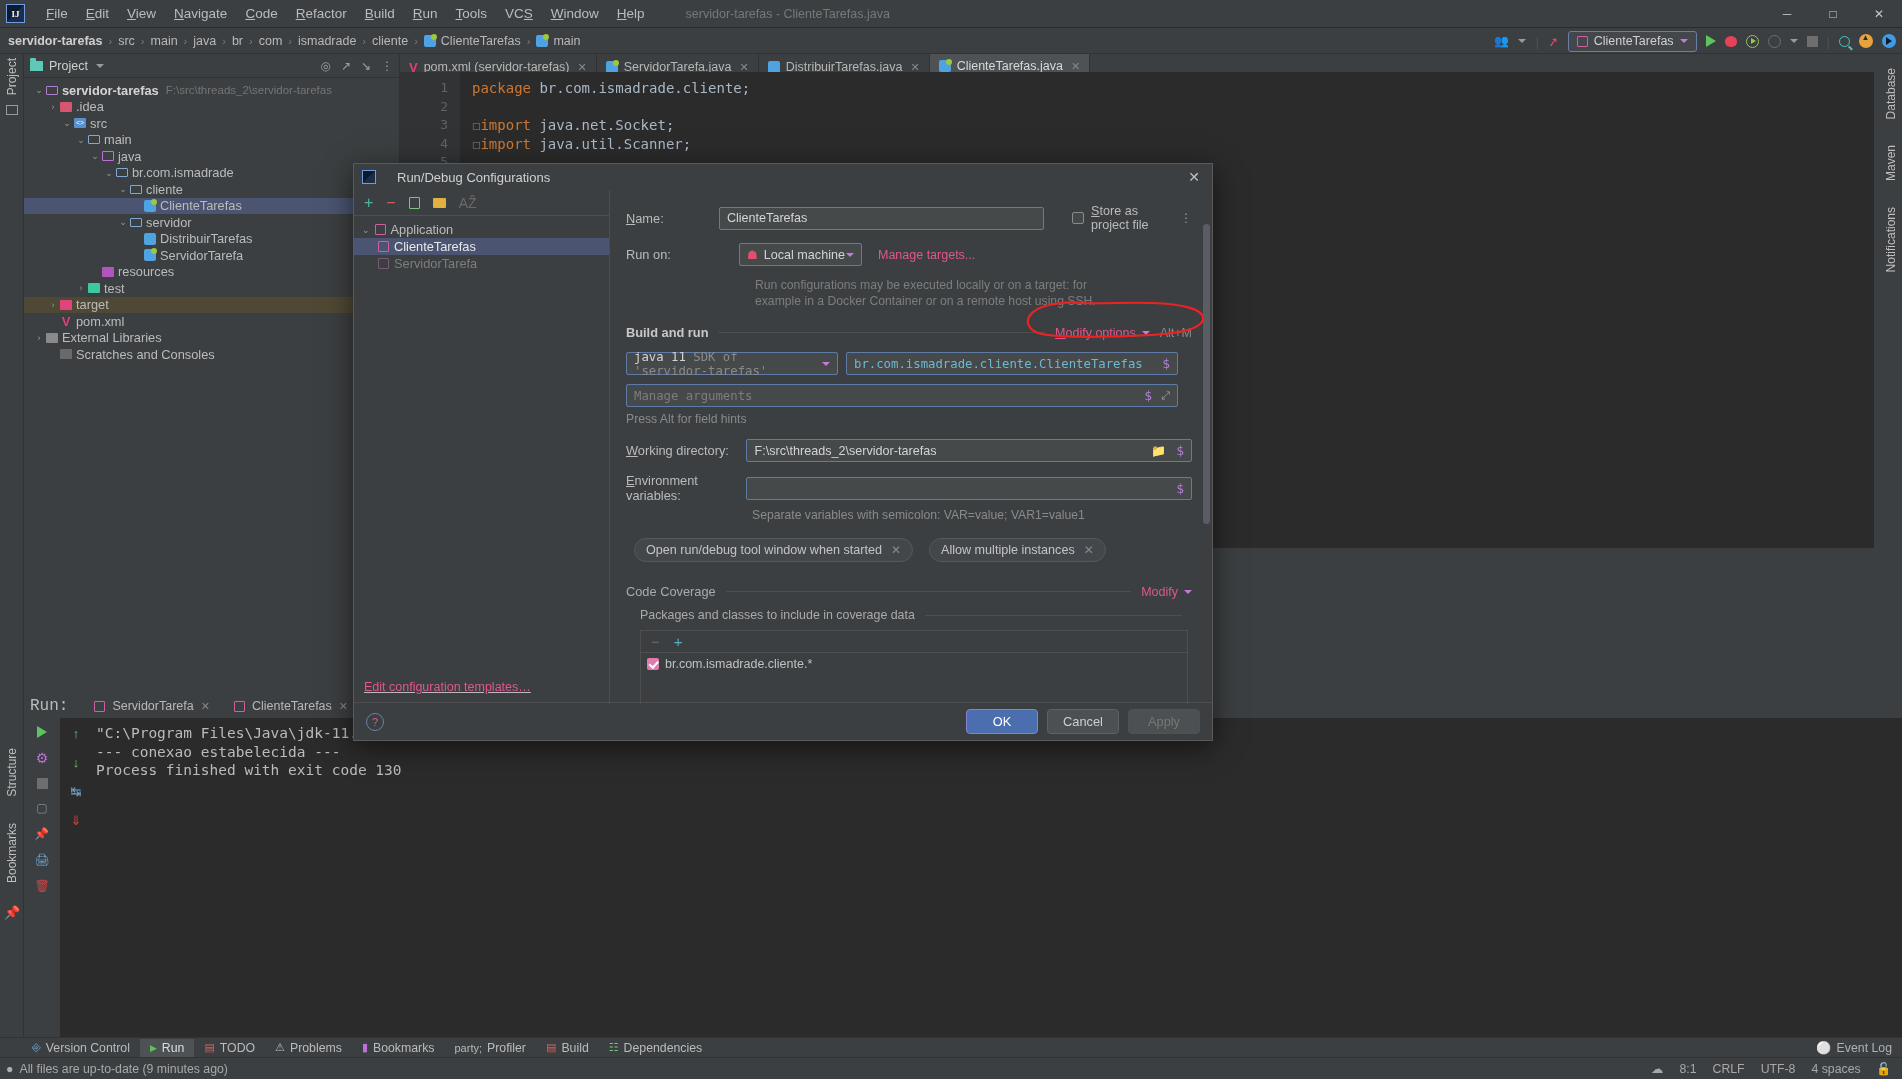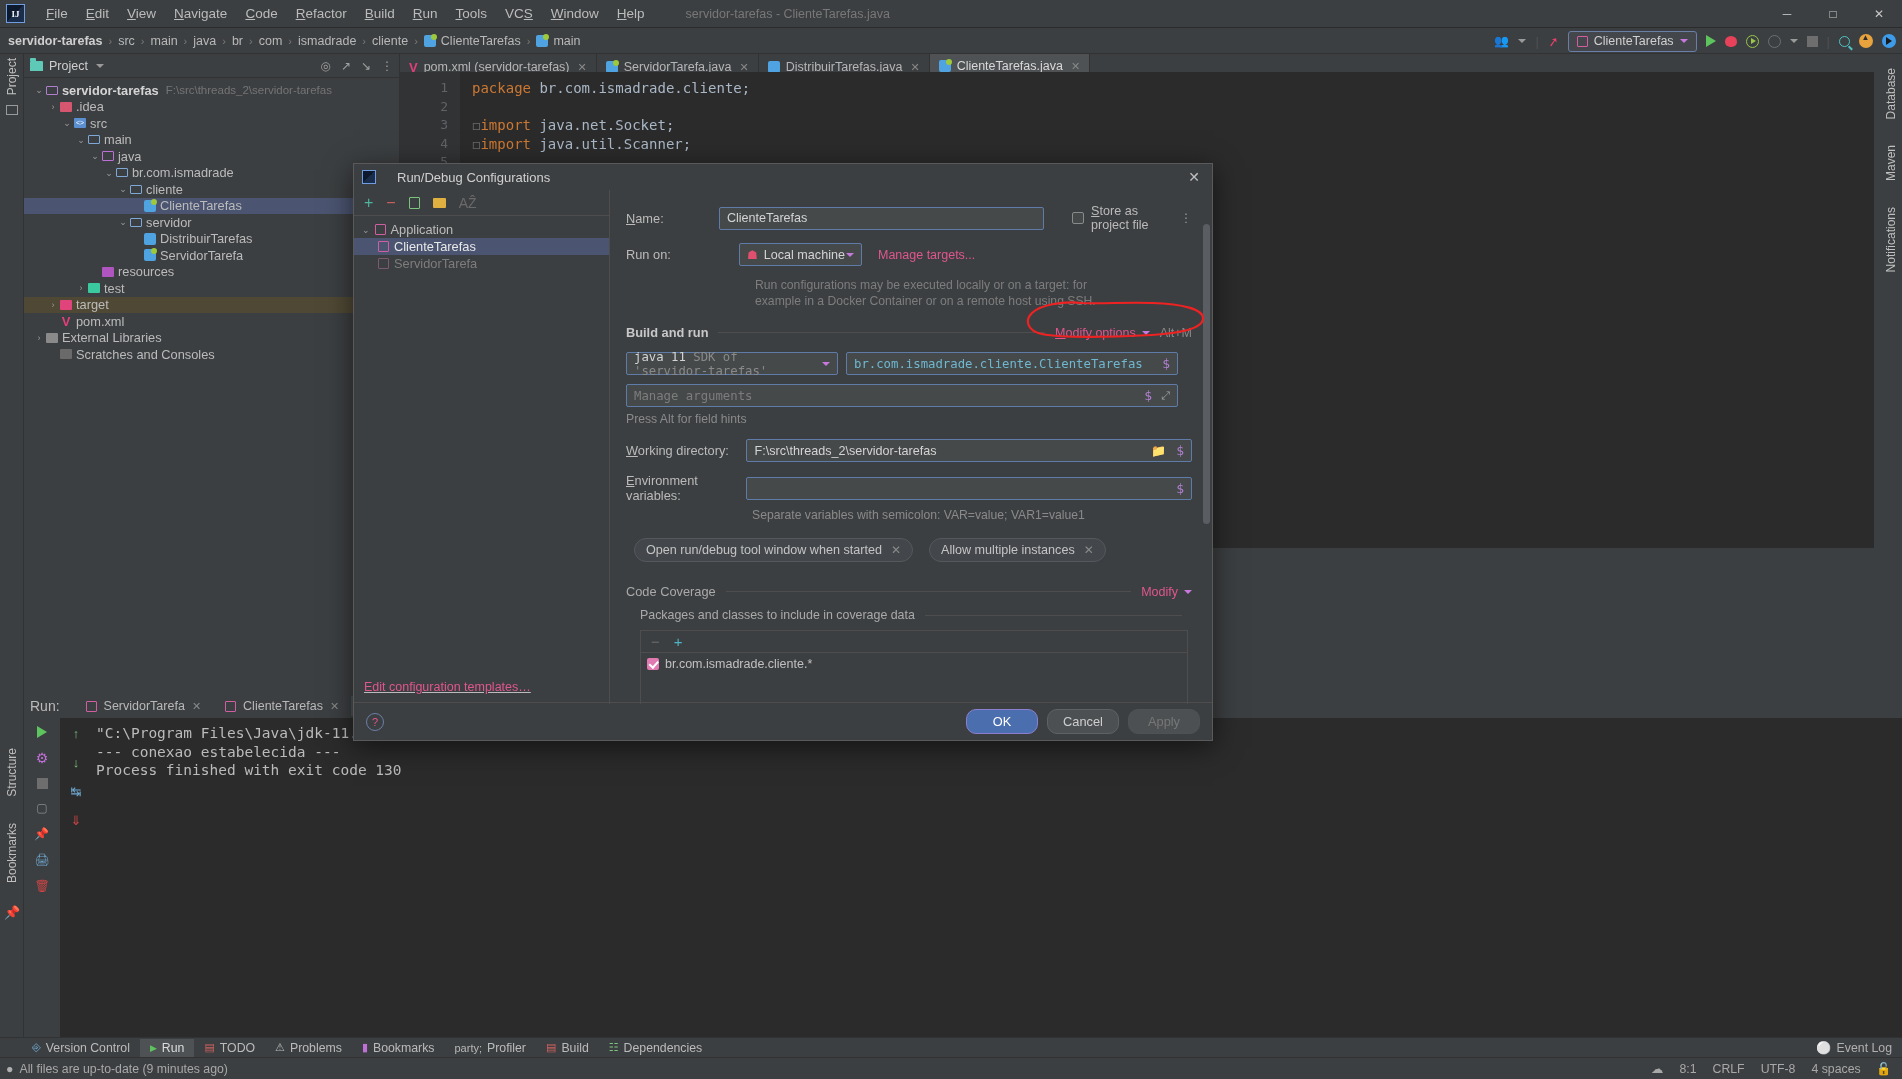--- a/index.html
+++ b/index.html
@@ -158,21 +158,21 @@
     position:absolute; top:72px; right:0; width:28px; height:476px; background:#3c3f41;
   }
   .insp-ok { color:#5ec45e; font-size:11px; }
 
   
   .run-panel {
     position: absolute; top: 694px; left: 24px; width: 1878px; height: 346px;
     background: #3c3f41;
   }
   .run-tabs { height: 24px; display: flex; align-items: center; padding-left: 6px; gap: 0; }
-  .run-lbl { font-size: 14px; color: #bbbbbb; margin-right: 14px; }
+  .run-lbl { font-size: 16px; color: #bbbbbb; margin-right: 14px; font-family: Liberation Mono, monospace; }
   .rtab { display:flex;align-items:center;gap:7px;padding:3px 12px;font-size:12.5px;color:#b8b8b8; }
   .rtab.active { background:#4e5254; color:#dcdcdc; }
   .run-body { position:absolute; top:24px; left:0; width:1878px; height:322px; background:#2b2b2b; }
   .run-gutter1 { position:absolute;left:0;top:0;width:36px;height:322px;background:#3c3f41;display:flex;flex-direction:column;align-items:center;padding-top:8px;gap:12px;}
   .run-gutter2 { position:absolute;left:36px;top:0;width:32px;height:322px;background:#2b2b2b;display:flex;flex-direction:column;align-items:center;padding-top:8px;gap:14px;}
   .console-out {
     position:absolute; left:72px; top:6px; right:30px;
     font-family: "DejaVu Sans Mono", monospace; font-size: 14.5px; color:#bbbbbb;
     white-space: pre; line-height: 18.5px;
   }
@@ -274,21 +274,21 @@
   .dlg-thumb { position:absolute; right:2px; top:34px; width:7px; height:300px; background:#5a5d61; border-radius:4px;}
 
   .dlg-footer {
     position:absolute; bottom:0; left:0; width:858px; height:38px;
     display:flex; align-items:center; padding: 0 12px; border-top:1px solid #4e4e4e;
   }
   .help-btn { width:18px;height:18px;border-radius:50%;border:1.5px solid #6a7fa8; color:#e0568f;
     font-size:11px; display:flex;align-items:center;justify-content:center; }
   .btns { margin-left:auto; display:flex; gap:9px; }
   .btn {
-    min-width:72px; height:25px; border-radius:10px; font-size:12.8px;
+    min-width:72px; height:25px; border-radius:4px; font-size:12.8px;
     display:flex;align-items:center;justify-content:center;
     background:#4c5052; border:1px solid #5e6264; color:#cfcfcf;
   }
   .btn.primary { background:#4b6eaf; border:1px solid #8a7fd0; color:#ffffff; }
   .btn.disabled { color:#777777; border-color:#4e5254; }
 
   
   .annot { position:absolute; left:1022px; top:300px; width:185px; height:38px; pointer-events:none; }
 </style>
 </head>

